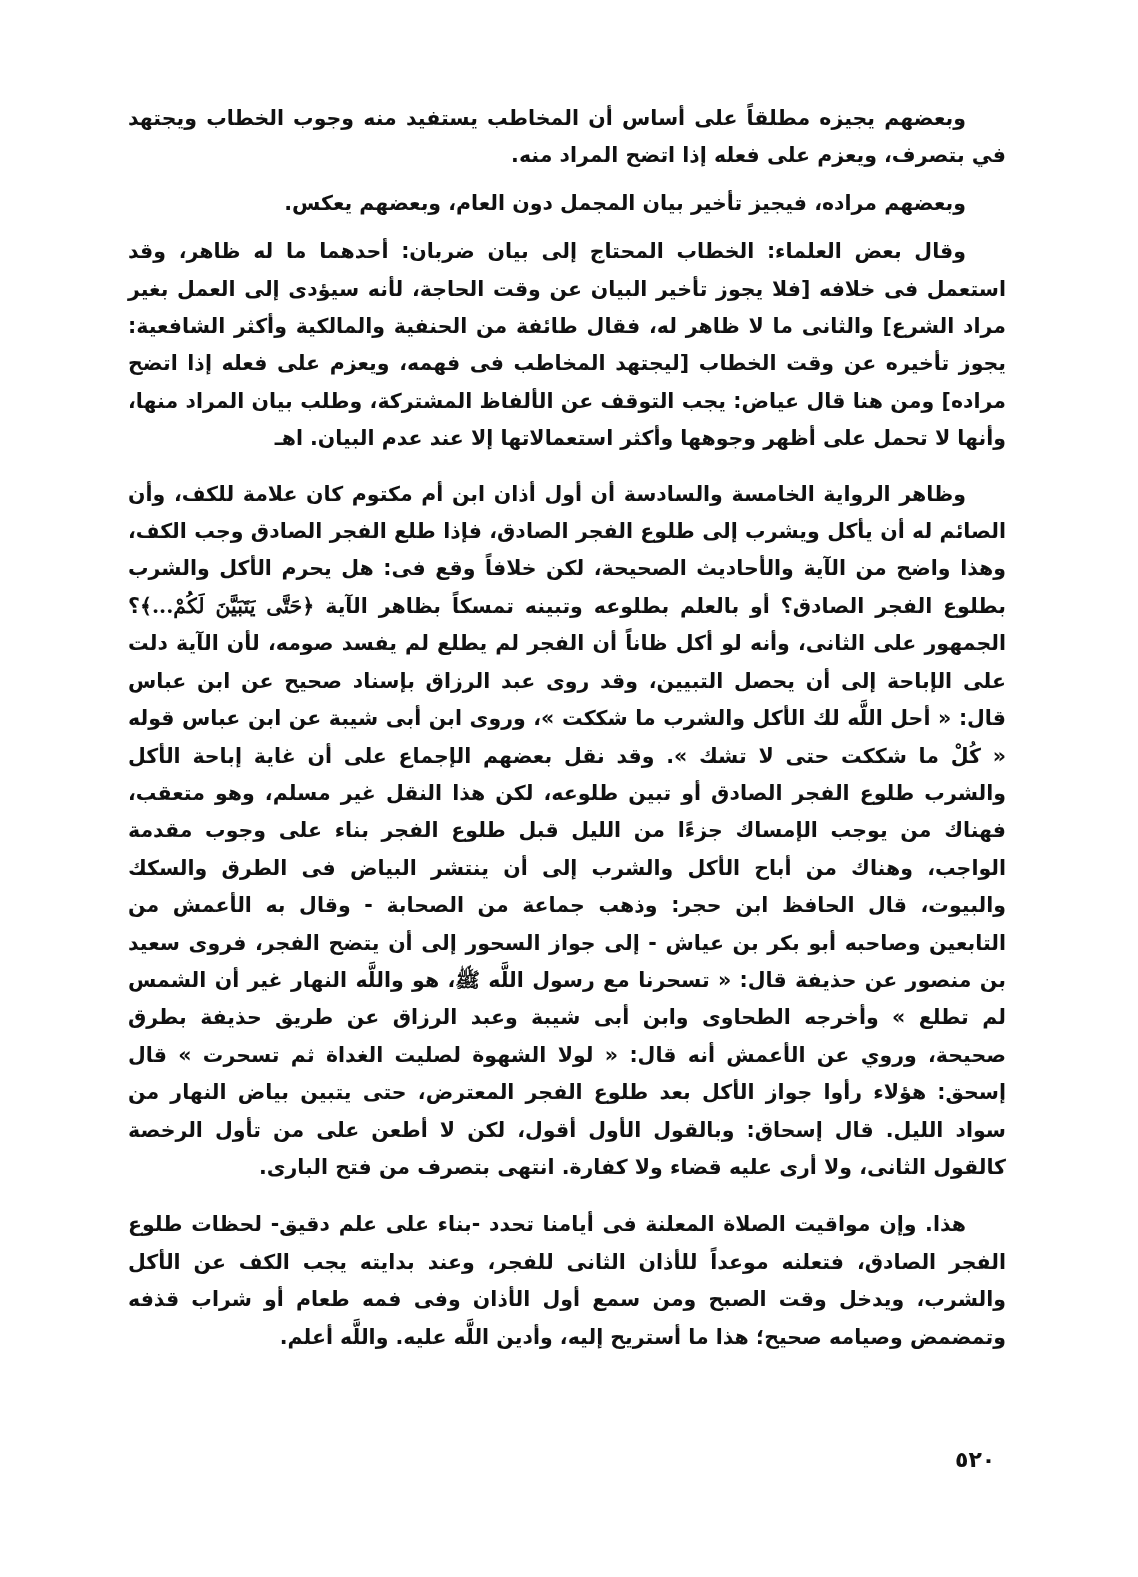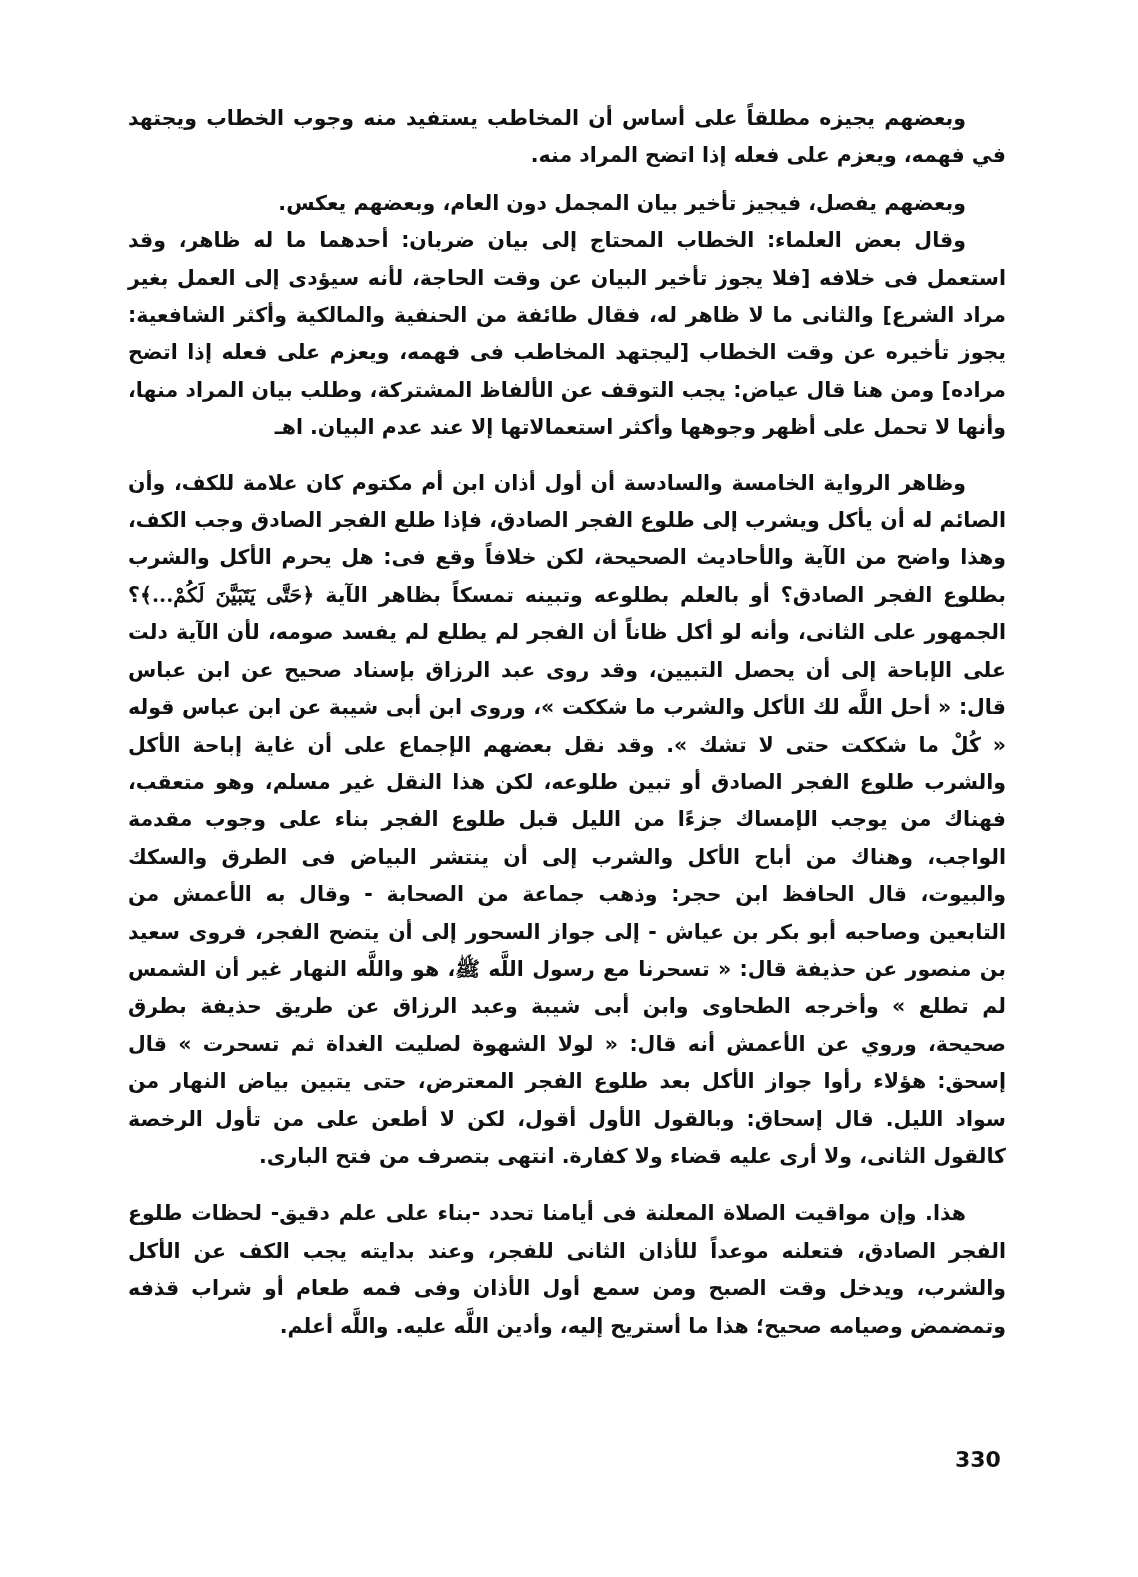--- a/index.html
+++ b/index.html
@@ -29,41 +29,41 @@
       text-align: justify;
       text-align-last: right;
       font-weight: bold;
       letter-spacing: -0.2px;
     }
     .para.indent {
       text-indent: 40px;
     }
     .p1 { margin-top: 0; }
     .p2 { margin-top: 10px; }
-    .p3 { margin-top: 0; }
+    .p3 { margin-top: 11px; }
     .p4 { margin-top: 18px; }
     .p5 { margin-top: 20px; }
     .quran {
       font-family: "DejaVu Serif", serif;
       font-weight: bold;
     }
     .page-number {
       position: absolute;
       left: 955px;
       top: 1447px;
       font-size: 22px;
       font-weight: bold;
       direction: rtl;
       font-family: "DejaVu Sans", sans-serif;
     }
   </style>
 </head>
 <body>
 
 <div class="page">
-  <p class="para indent p1">وبعضهم يجيزه مطلقاً على أساس أن المخاطب يستفيد منه وجوب الخطاب ويجتهد في فهمه، ويعزم على فعله إذا اتضح المراد منه.</p>
-  <p class="para indent p2">وبعضهم يفصل، فيجيز تأخير بيان المجمل دون العام، وبعضهم يعكس.</p>
+  <p class="para indent p1">وبعضهم يجيزه مطلقاً على أساس أن المخاطب يستفيد منه وجوب الخطاب ويجتهد في بتصرف، ويعزم على فعله إذا اتضح المراد منه.</p>
+  <p class="para indent p2">وبعضهم مراده، فيجيز تأخير بيان المجمل دون العام، وبعضهم يعكس.</p>
   <p class="para indent p3">وقال بعض العلماء: الخطاب المحتاج إلى بيان ضربان: أحدهما ما له ظاهر، وقد استعمل فى خلافه [فلا يجوز تأخير البيان عن وقت الحاجة، لأنه سيؤدى إلى العمل بغير مراد الشرع] والثانى ما لا ظاهر له، فقال طائفة من الحنفية والمالكية وأكثر الشافعية: يجوز تأخيره عن وقت الخطاب [ليجتهد المخاطب فى فهمه، ويعزم على فعله إذا اتضح مراده] ومن هنا قال عياض: يجب التوقف عن الألفاظ المشتركة، وطلب بيان المراد منها، وأنها لا تحمل على أظهر وجوهها وأكثر استعمالاتها إلا عند عدم البيان. اهـ</p>
   <p class="para indent p4"><span>وظاهر الرواية الخامسة والسادسة أن أول أذان ابن أم مكتوم كان علامة للكف، وأن الصائم له أن يأكل ويشرب إلى طلوع الفجر الصادق، فإذا طلع الفجر الصادق وجب الكف، وهذا واضح من الآية والأحاديث الصحيحة، لكن خلافاً وقع فى: هل يحرم الأكل والشرب بطلوع الفجر الصادق؟ أو بالعلم بطلوعه وتبينه تمسكاً بظاهر الآية </span><span class="quran">﴿حَتَّى يَتَبَيَّنَ لَكُمْ...﴾</span><span>؟ الجمهور على الثانى، وأنه لو أكل ظاناً أن الفجر لم يطلع لم يفسد صومه، لأن الآية دلت على الإباحة إلى أن يحصل التبيين، وقد روى عبد الرزاق بإسناد صحيح عن ابن عباس قال: « أحل اللَّه لك الأكل والشرب ما شككت »، وروى ابن أبى شيبة عن ابن عباس قوله « كُلْ ما شككت حتى لا تشك ». وقد نقل بعضهم الإجماع على أن غاية إباحة الأكل والشرب طلوع الفجر الصادق أو تبين طلوعه، لكن هذا النقل غير مسلم، وهو متعقب، فهناك من يوجب الإمساك جزءًا من الليل قبل طلوع الفجر بناء على وجوب مقدمة الواجب، وهناك من أباح الأكل والشرب إلى أن ينتشر البياض فى الطرق والسكك والبيوت، قال الحافظ ابن حجر: وذهب جماعة من الصحابة - وقال به الأعمش من التابعين وصاحبه أبو بكر بن عياش - إلى جواز السحور إلى أن يتضح الفجر، فروى سعيد بن منصور عن حذيفة قال: « تسحرنا مع رسول اللَّه ﷺ، هو واللَّه النهار غير أن الشمس لم تطلع » وأخرجه الطحاوى وابن أبى شيبة وعبد الرزاق عن طريق حذيفة بطرق صحيحة، وروي عن الأعمش أنه قال: « لولا الشهوة لصليت الغداة ثم تسحرت » قال إسحق: هؤلاء رأوا جواز الأكل بعد طلوع الفجر المعترض، حتى يتبين بياض النهار من سواد الليل. قال إسحاق: وبالقول الأول أقول، لكن لا أطعن على من تأول الرخصة كالقول الثانى، ولا أرى عليه قضاء ولا كفارة. انتهى بتصرف من فتح البارى.</span></p>
   <p class="para indent p5">هذا. وإن مواقيت الصلاة المعلنة فى أيامنا تحدد -بناء على علم دقيق- لحظات طلوع الفجر الصادق، فتعلنه موعداً للأذان الثانى للفجر، وعند بدايته يجب الكف عن الأكل والشرب، ويدخل وقت الصبح ومن سمع أول الأذان وفى فمه طعام أو شراب قذفه وتمضمض وصيامه صحيح؛ هذا ما أستريح إليه، وأدين اللَّه عليه. واللَّه أعلم.</p>
 </div>
 
-<div class="page-number">330</div>
+<div class="page-number">٥٢٠</div>
 
 </body></html>

